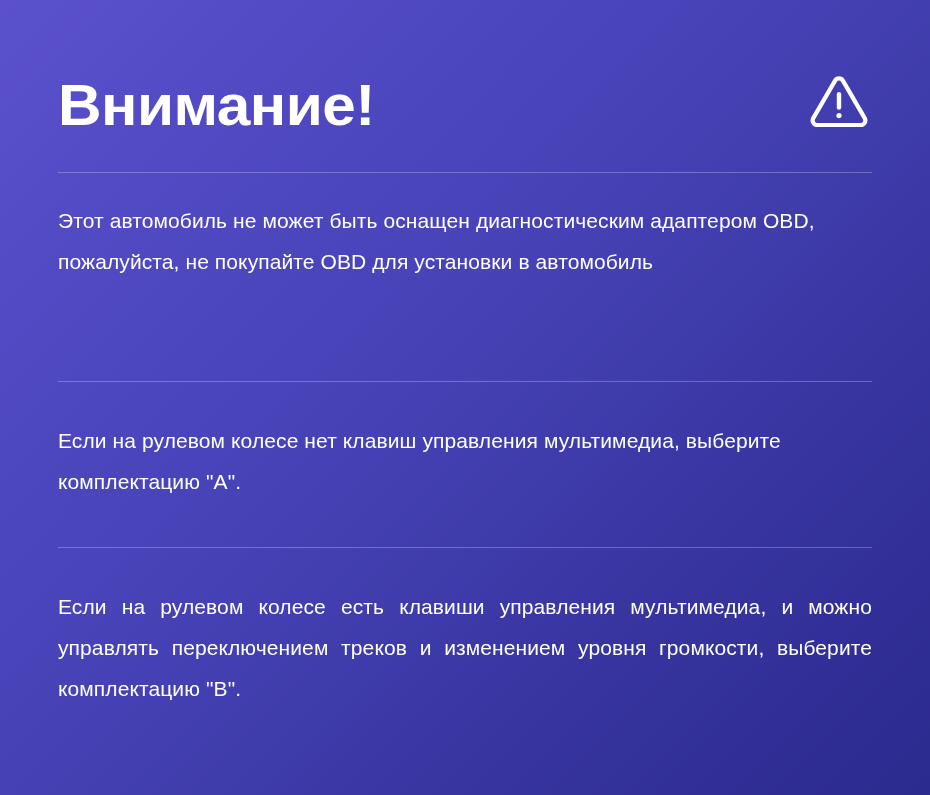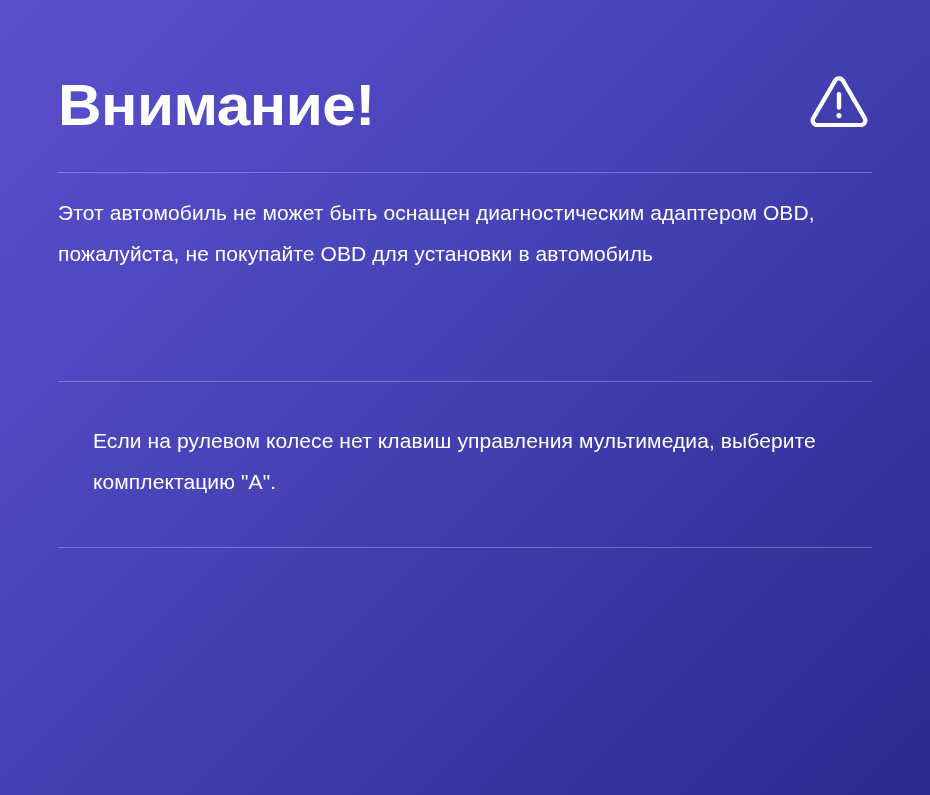--- a/index.html
+++ b/index.html
@@ -77,22 +77,22 @@
     left: 0;
     width: 814px;
     color: #ffffff;
     font-size: 21px;
     line-height: 41px;
     font-weight: normal;
     letter-spacing: 0.1px;
     margin: 0;
   }
   .para-justify { text-align: justify; }
-  .para-1 { top: 192px; }
-  .para-2 { top: 420px; margin-left: 35px; }
+  .para-1 { top: 200px; }
+  .para-2 { top: 420px; }
   .para-3 { top: 586px; }
 </style>
 </head>
 <body>
 
 <div class="notice-card">
   <div class="notice-inner">
 
     <div class="header-row">
       <h1 class="page-title">Внимание!</h1>
@@ -109,15 +109,16 @@
     <div class="divider divider-1"></div>
 
     <p class="para para-1">Этот автомобиль не может быть оснащен диагностическим адаптером OBD, пожалуйста, не покупайте OBD для установки в автомобиль</p>
 
     <div class="divider divider-2"></div>
 
     <p class="para para-2">Если на рулевом колесе нет клавиш управления мультимедиа, выберите комплектацию "A".</p>
 
     <div class="divider divider-3"></div>
 
+    <p class="para para-3 para-justify">Если на рулевом колесе есть клавиши управления мультимедиа, и можно управлять переключением треков и изменением уровня громкости, выберите комплектацию "B".</p>
 
   </div>
 </div>
 
 </body></html>

